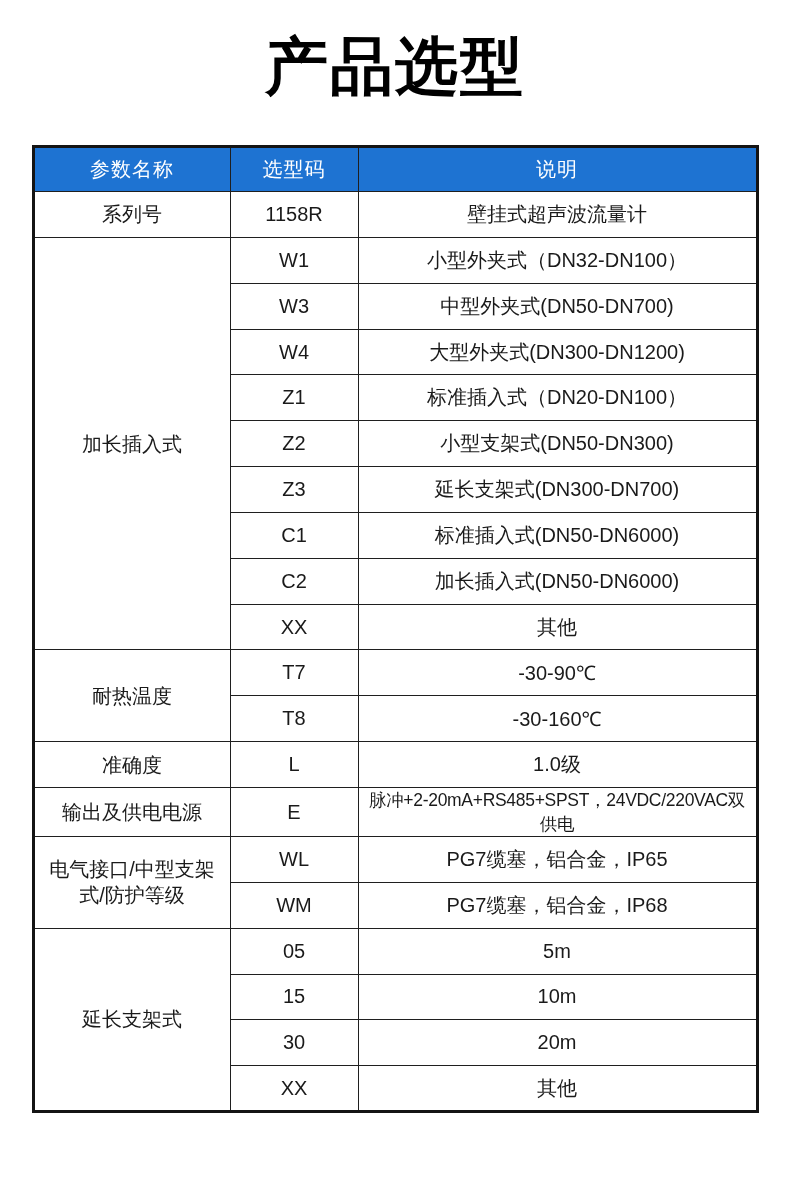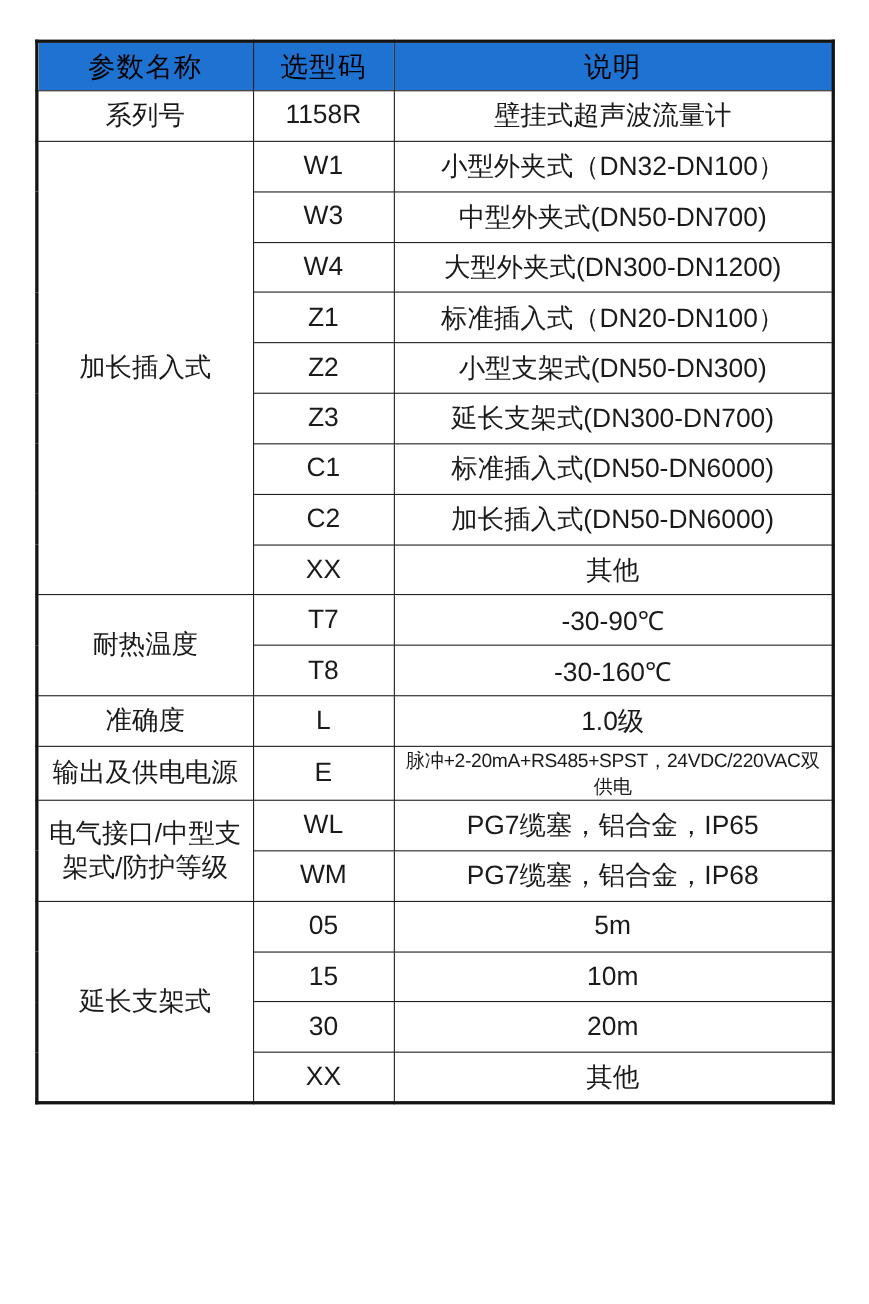--- a/index.html
+++ b/index.html
@@ -37,37 +37,38 @@
     vertical-align: middle;
     padding: 0 4px;
     box-sizing: border-box;
     overflow: hidden;
   }
   thead tr { height: 45px; }
   tbody tr { height: 45.85px; }
 
   th {
     background: #1e73d2;
-    color: #000000;
-    font-size: 25px;
+    color: #ffffff;
+    font-size: 20px;
     font-weight: 500;
     letter-spacing: 1px;
   }
   td {
     color: #1a1a1a;
-    font-size: 24px;
+    font-size: 20px;
     background: #ffffff;
   }
   td.param { line-height: 1.3; padding: 0 6px; }
   td.desc.tight { font-size: 17.5px; letter-spacing: -0.3px; }
 </style>
 </head>
 <body>
 
 <div class="page">
+  <h1 class="title">产品选型</h1>
 
   <table class="selection">
     <colgroup>
       <col class="c1">
       <col class="c2">
       <col class="c3">
     </colgroup>
     <thead>
       <tr>
         <th>参数名称</th>

